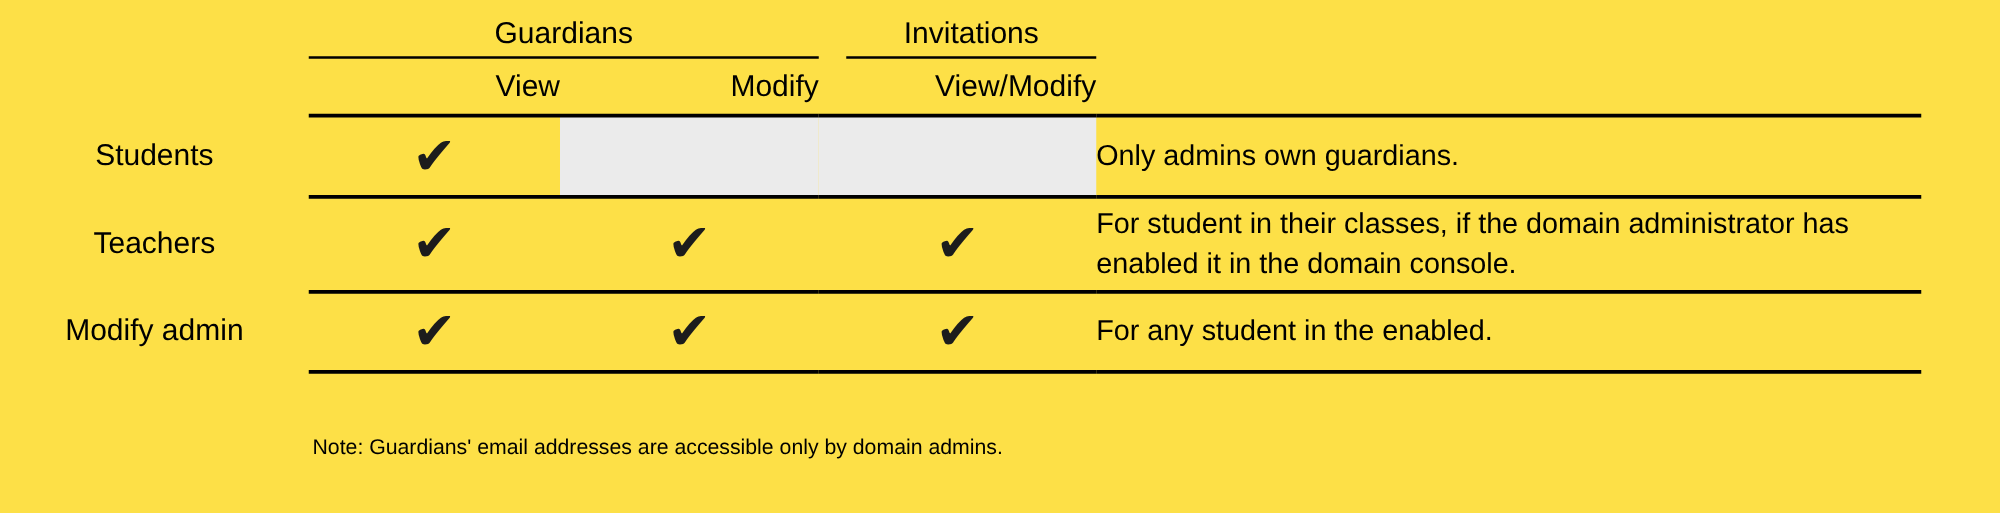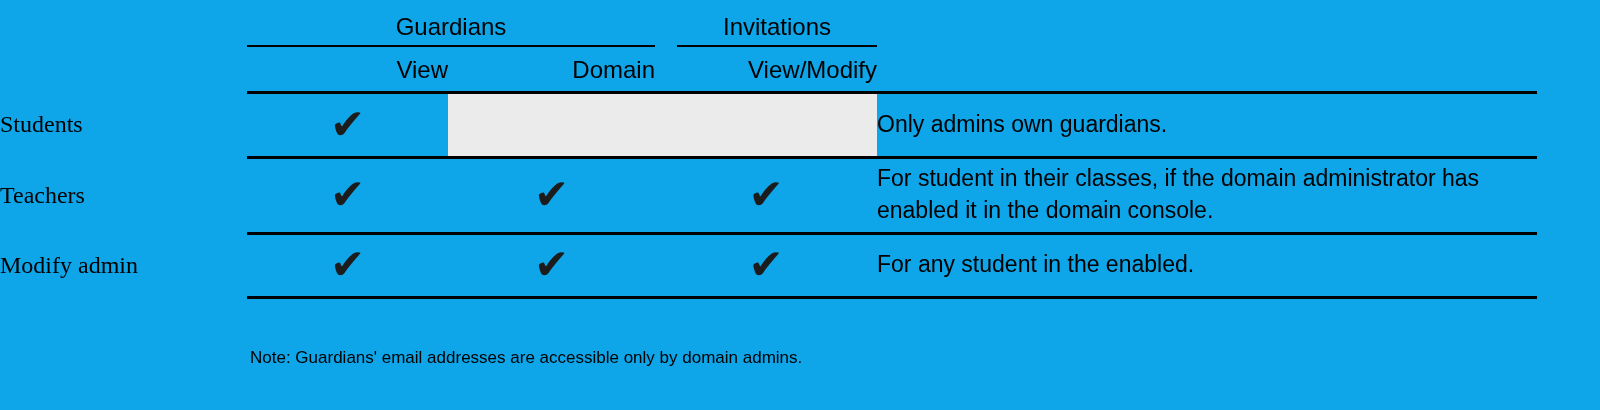--- a/index.html
+++ b/index.html
@@ -4,21 +4,21 @@
 <style>
   html, body {
     margin: 0;
     padding: 0;
     background: #ffffff;
   }
   .page {
     position: relative;
     width: 1600px;
     height: 410px;
-    background: #0ea5e9;
+    background: #fde047;
     font-family: "Liberation Sans", sans-serif;
     color: #000000;
     overflow: hidden;
   }
   table.perm {
     border-collapse: collapse;
     table-layout: fixed;
     margin: 0;
   }
   table.perm td, table.perm th {
@@ -44,23 +44,22 @@
   .hline { border-bottom: 3px solid #000000; }
 
   .colhead {
     text-align: right;
     font-size: 24px;
   }
   .nudge { padding-left: 24px; }
 
   .role {
     font-size: 24px;
-    text-align: left;
+    text-align: center;
     padding-left: 50px;
-    font-family: Liberation Serif, serif;
   }
   .check-cell { text-align: center; }
   .check {
     font-family: "DejaVu Sans", sans-serif;
     font-size: 42px;
     line-height: 1;
     color: #1c1c1c;
     display: inline-block;
   }
   .disabled { background: #ebebeb; }
@@ -101,21 +100,21 @@
           <div class="group-inner inset">
             <span>Invitations</span>
           </div>
         </th>
         <td></td>
       </tr>
 
       <tr class="colhead-row">
         <td class="role"></td>
         <th class="colhead hline">View</th>
-        <th class="colhead hline">Domain</th>
+        <th class="colhead hline">Modify</th>
         <th class="colhead hline nudge">View/Modify</th>
         <td class="hline"></td>
       </tr>
 
       <tr class="row-students">
         <td class="role">Students</td>
         <td class="check-cell hline">
           <span class="check">✔</span>
         </td>
         <td class="check-cell hline disabled">

